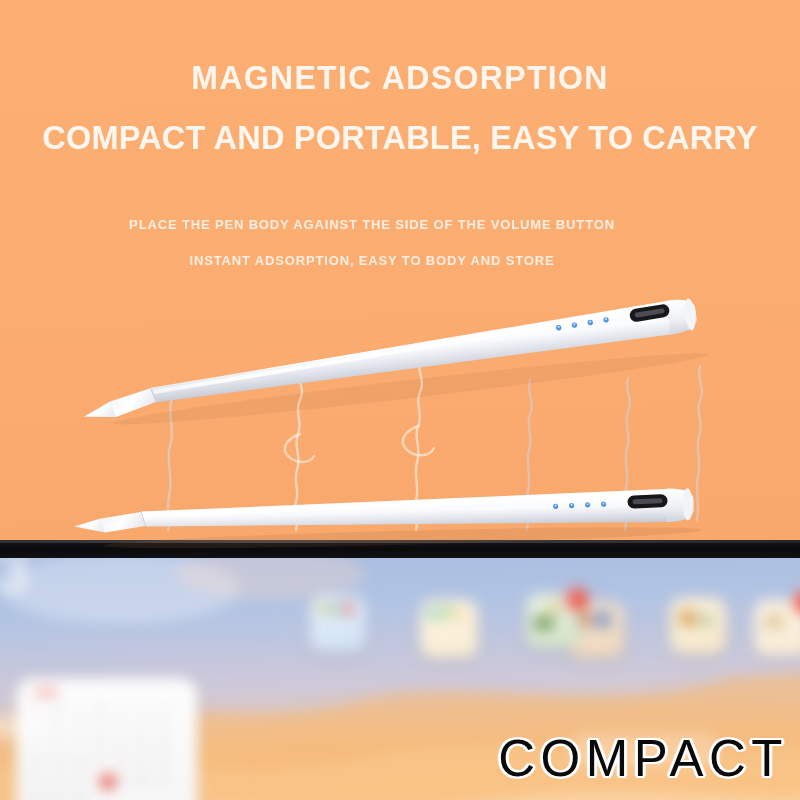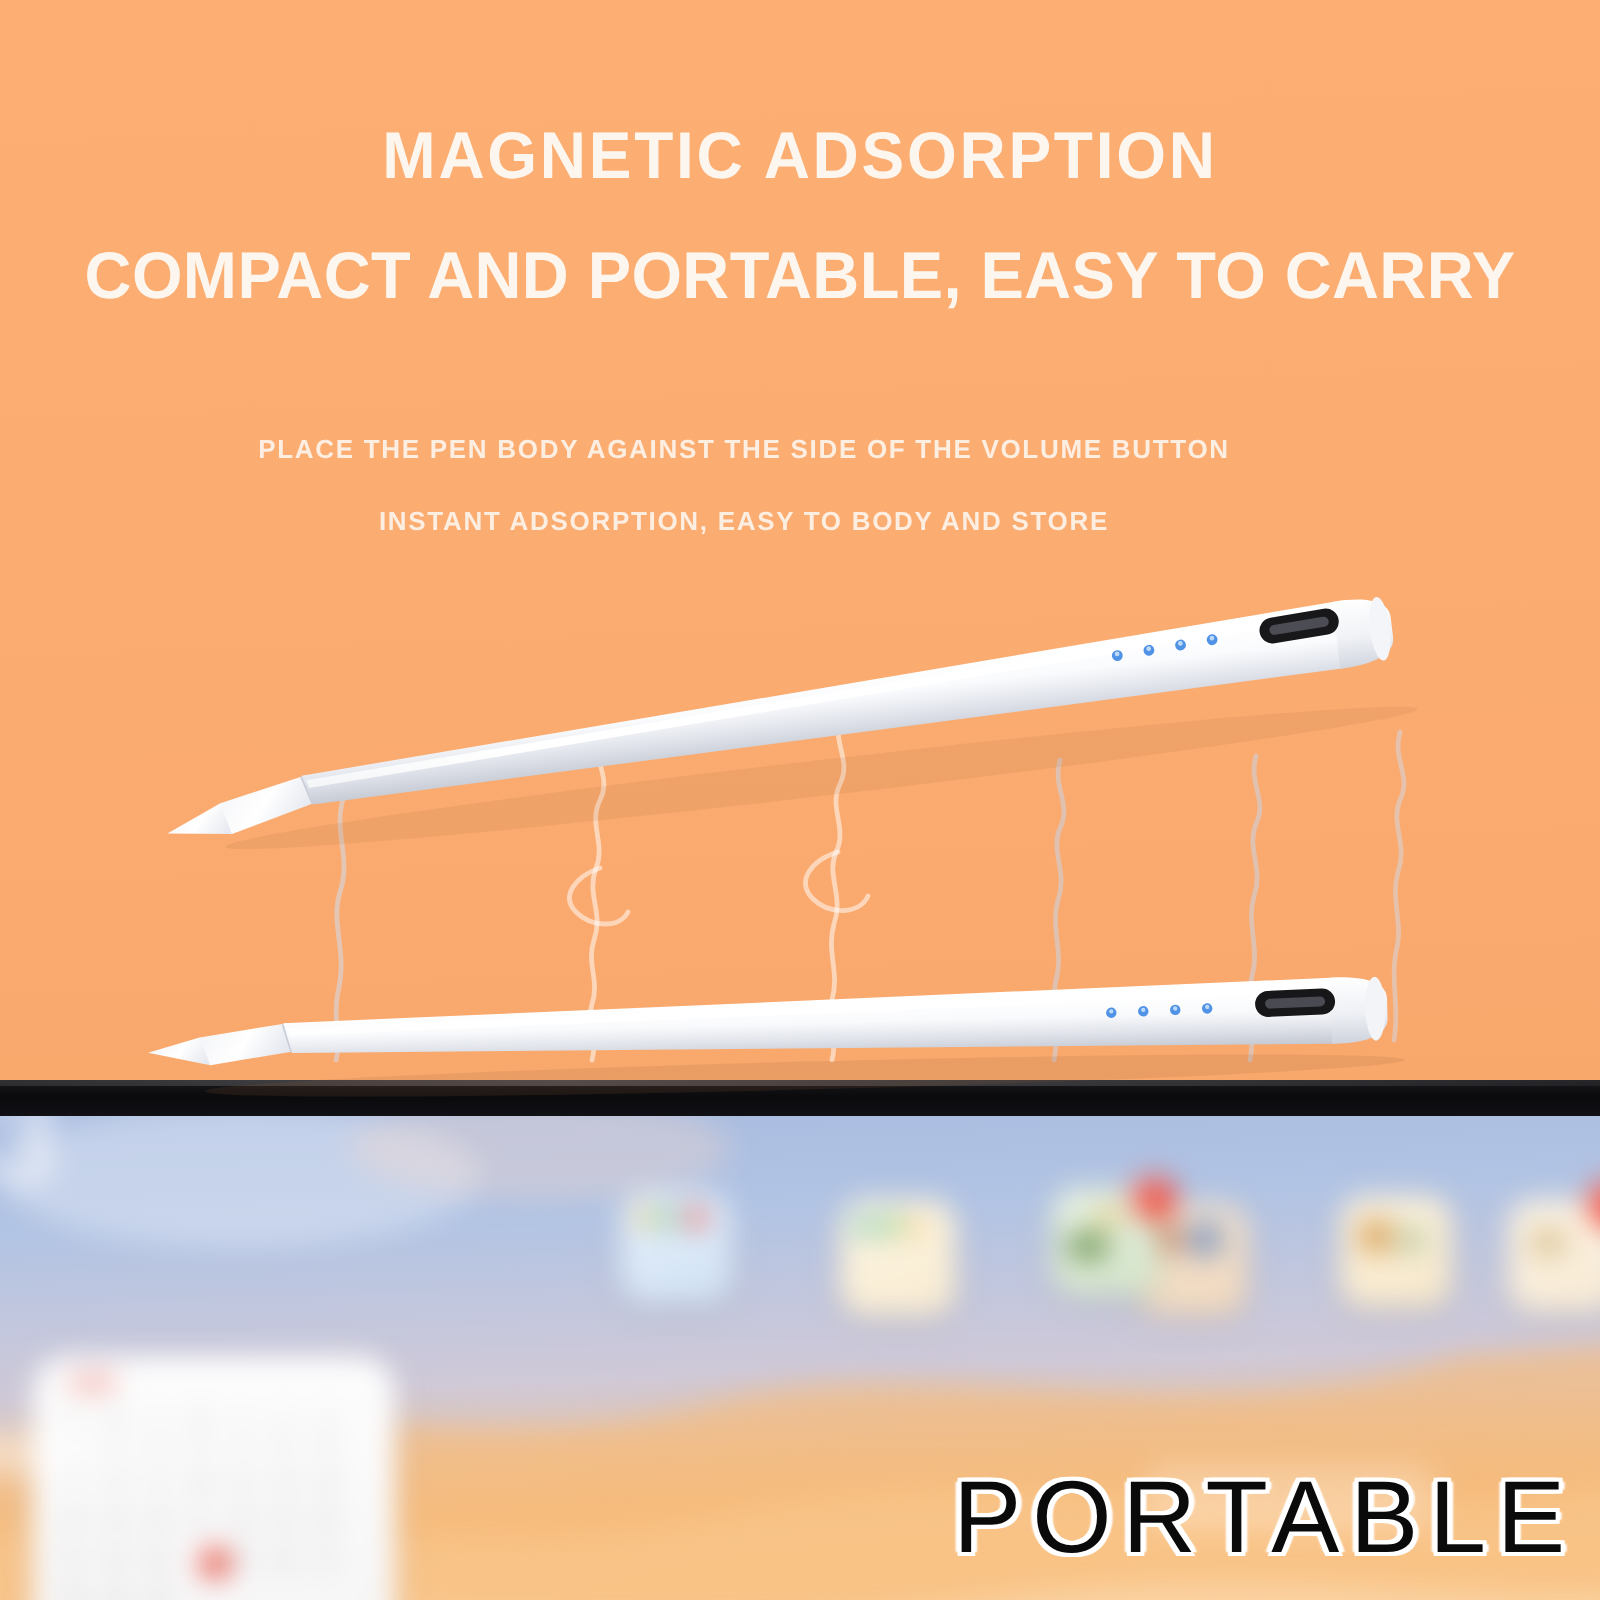--- a/index.html
+++ b/index.html
@@ -517,15 +517,15 @@
         </div>
 
         <div class="dock-pill" style="left:-14px;top:188px;width:78px;height:22px;background:rgba(255,255,255,.42);"></div>
 
         <div class="dock-pill" style="left:600px;top:204px;width:150px;height:34px;background:rgba(255,255,255,.26);"></div>
 
       </div>
     </div>
   </div>
 
-  <div class="brand">PORTABLE</div>
+  <div class="brand">COMPACT</div>
 
 </div>
 
 </body></html>

